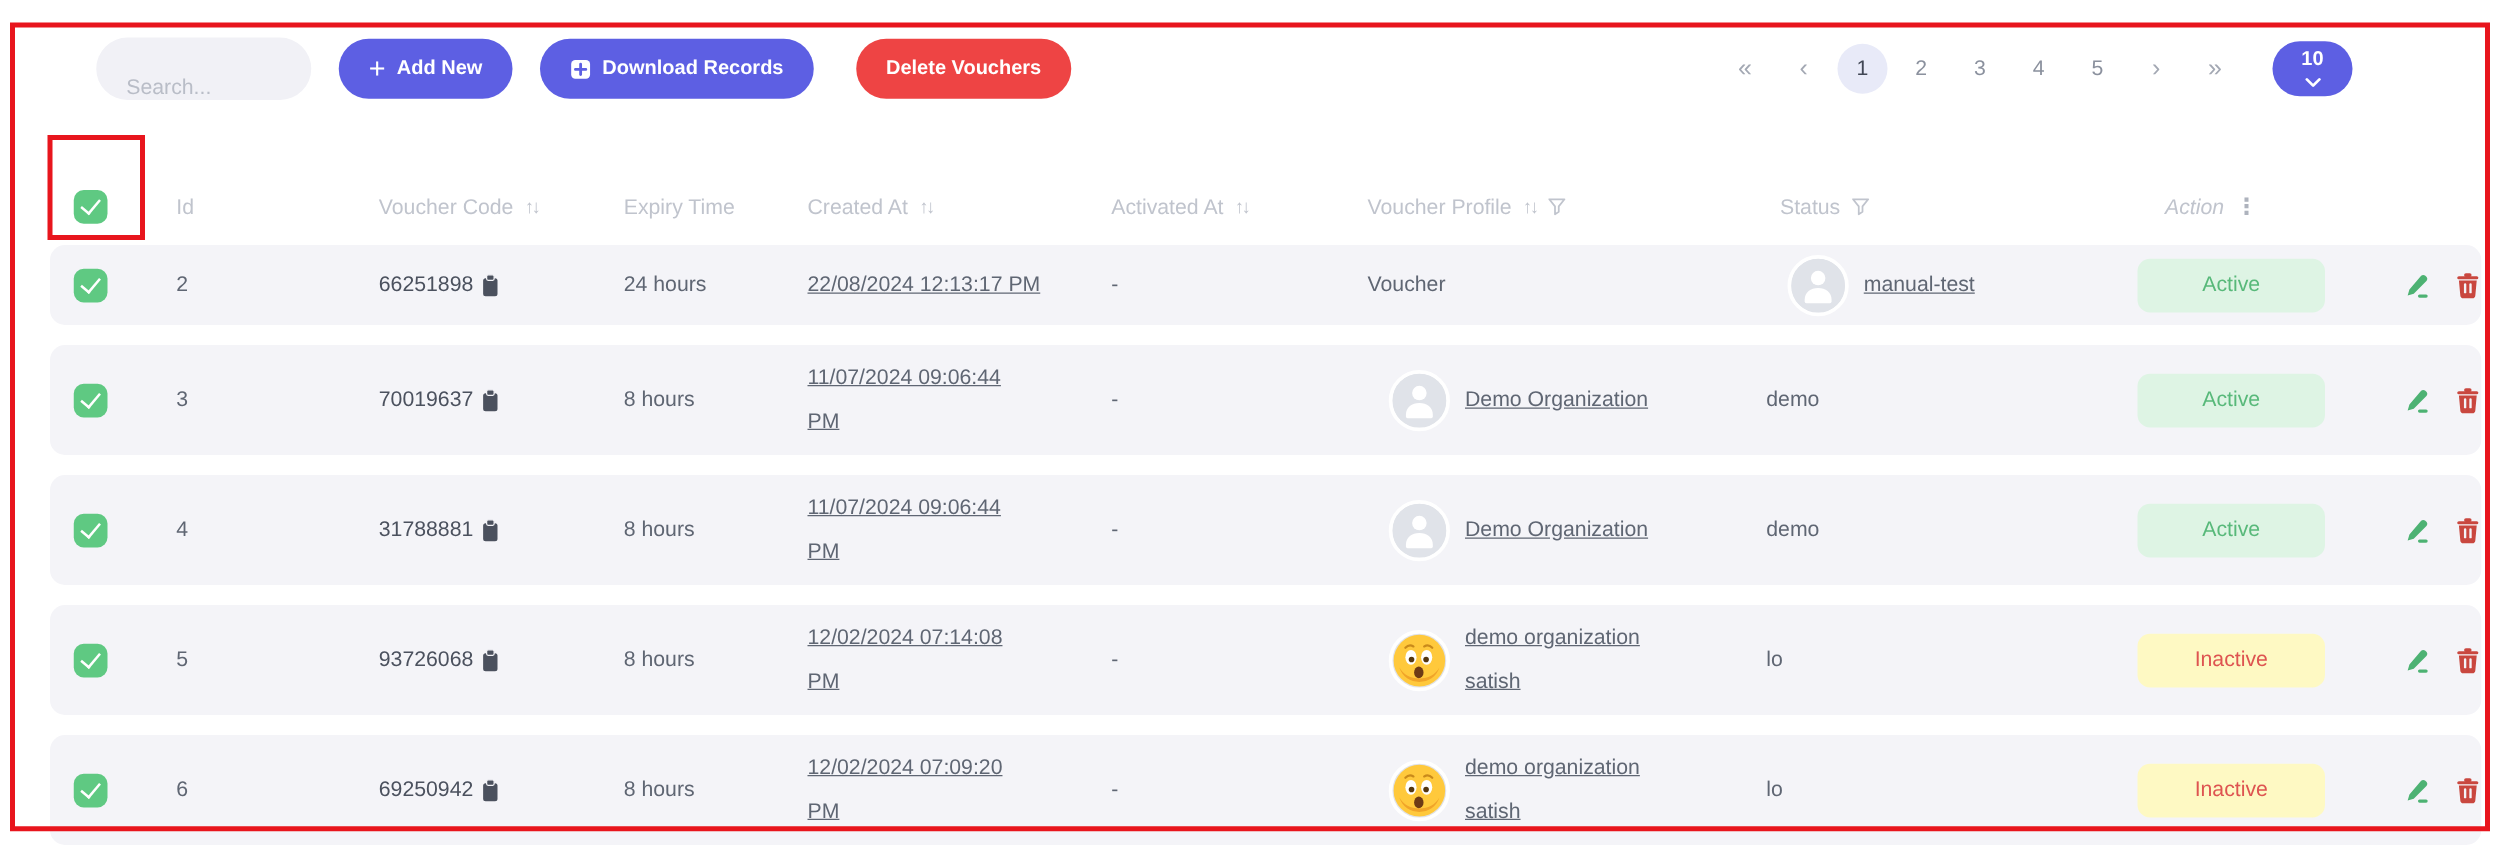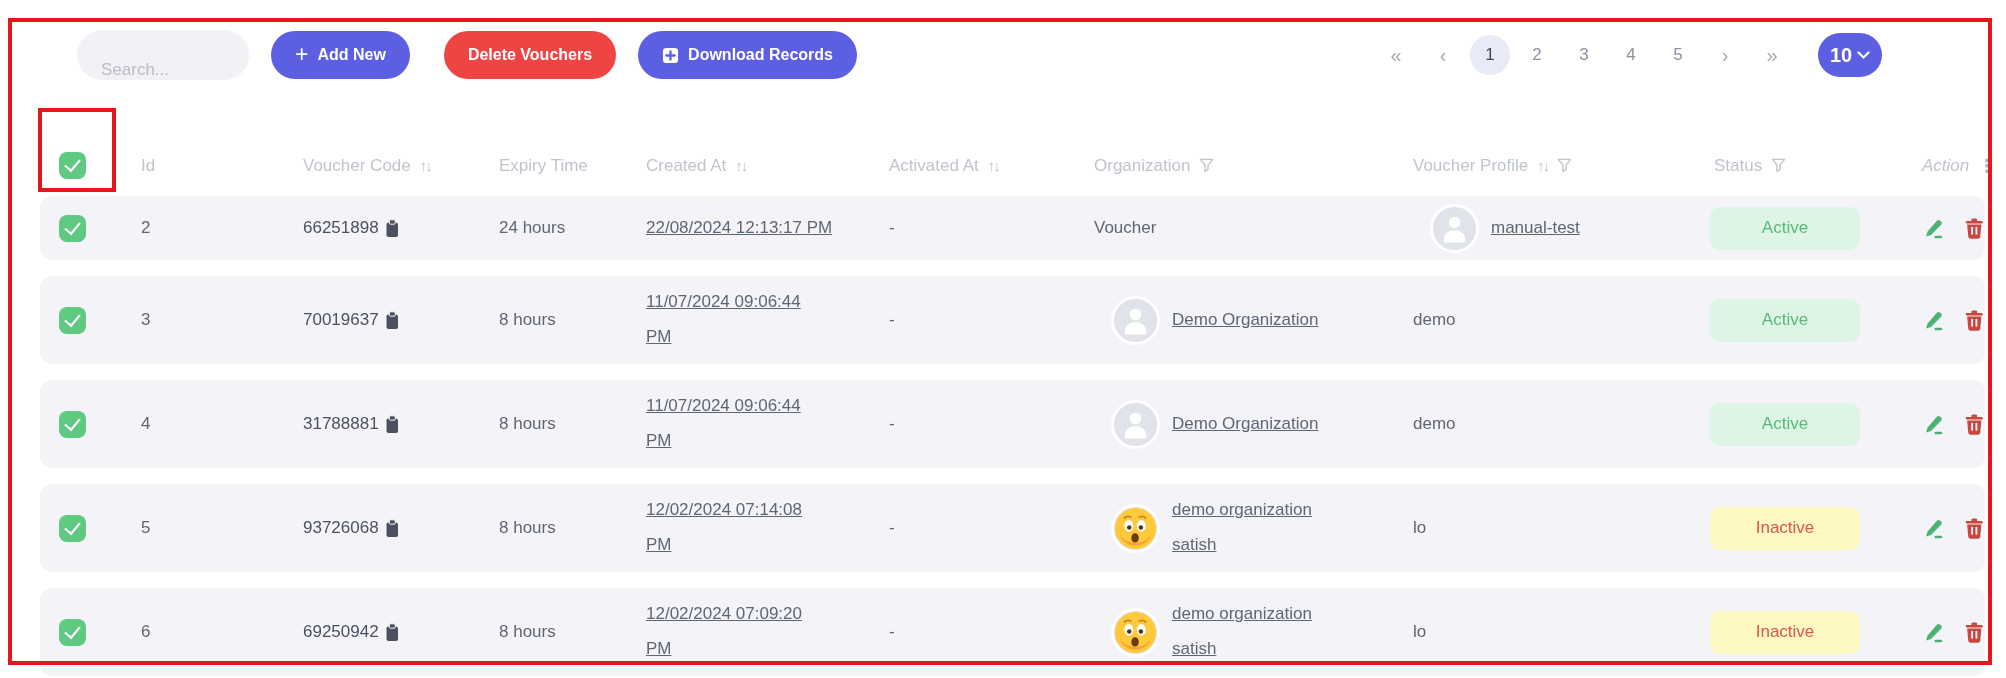--- a/index.html
+++ b/index.html
@@ -28,22 +28,22 @@
   .btn-red { background:#ee4444; margin-left:34px; }
   .plus-glyph { font-size:23px; font-weight:400; line-height:1; position:relative; top:-1px; }
   .dl-icon { width:17px; height:17px; flex:0 0 auto; }
 
   .top-right { margin-left:auto; display:flex; align-items:center; }
   .pg-item { width:40px; height:40px; display:flex; align-items:center; justify-content:center;
     font-size:17px; color:#8b919e; border-radius:50%; cursor:pointer; margin-left:7px; background:transparent; border:none; font-family:inherit; }
   .pg-arrow { color:#a3a8b3; font-size:20px; }
   .pg-item.active { background:#e8eaf8; color:#414755; }
   .psize { margin-left:26px; width:64px; height:44px; border:none; border-radius:22px;
-    background:#5d5fe3; color:#fff; font-family:inherit; font-size:20px; font-weight:bold;
-    display:flex; align-items:center; justify-content:center; gap:5px; cursor:pointer; }
+    background:#5d5fe3; color:#fff; font-family:inherit; font-size:16px; font-weight:bold;
+    display:flex; align-items:center; justify-content:center; gap:5px; cursor:pointer;flex-direction:column; }
 
   
   .vtable { position:absolute; left:40px; top:108px; width:1945px; }
   .gridrow { display:grid;
     grid-template-columns:65px 185px 196px 147px 243px 205px 319px 290px 190px 105px;
     align-items:center; }
   .vheader { height:80px; color:#c0c4cd; font-size:17px; }
   .hcell { display:flex; align-items:center; gap:9px; padding-left:13px; white-space:nowrap;margin-top:35px; }
   .hcell.cb-col { justify-content:center; padding-left:0; }
   .hcell.id-col { padding-left:36px; }
@@ -90,30 +90,30 @@
   <div class="topbar">
     <div class="search-pill">
       <input type="text" placeholder="Search..." style="">
     </div>
 
     <button class="btn btn-purple">
       <span class="plus-glyph">+</span>
       <span>Add New</span>
     </button>
 
-    <button class="btn btn-red">
-      <span>Delete Vouchers</span>
-    </button>
-
     <button class="btn btn-purple">
       <svg class="dl-icon" viewBox="0 0 18 18">
         <rect x="1" y="1" width="16" height="16" rx="3.5" fill="#ffffff"></rect>
         <path d="M9 4.6v8.8M4.6 9h8.8" stroke="#5d5fe3" stroke-width="2.4" stroke-linecap="round"></path>
       </svg>
       <span>Download Records</span>
+    </button>
+
+    <button class="btn btn-red">
+      <span>Delete Vouchers</span>
     </button>
 
     <div class="top-right">
       <button class="pg-item pg-arrow">«</button>
       <button class="pg-item pg-arrow">‹</button>
       <button class="pg-item active">1</button>
       <button class="pg-item">2</button>
       <button class="pg-item">3</button>
       <button class="pg-item">4</button>
       <button class="pg-item">5</button>
@@ -146,26 +146,20 @@
       </div>
       <div class="hcell">
         <span>Created At</span>
         <span class="sort-glyph">↑↓</span>
       </div>
       <div class="hcell">
         <span>Activated At</span>
         <span class="sort-glyph">↑↓</span>
       </div>
       <div class="hcell">
-        <span>Organization</span>
-        <svg class="funnel" viewBox="0 0 16 16">
-          <path d="M1.5 1.5h13L9.6 7.6v4.6l-3.2 2.2V7.6L1.5 1.5z" fill="none" stroke="#c0c4cd" stroke-width="1.5" stroke-linejoin="round"></path>
-        </svg>
-      </div>
-      <div class="hcell">
         <span>Voucher Profile</span>
         <span class="sort-glyph">↑↓</span>
         <svg class="funnel" viewBox="0 0 16 16">
           <path d="M1.5 1.5h13L9.6 7.6v4.6l-3.2 2.2V7.6L1.5 1.5z" fill="none" stroke="#c0c4cd" stroke-width="1.5" stroke-linejoin="round"></path>
         </svg>
       </div>
       <div class="hcell status-col">
         <span>Status</span>
         <svg class="funnel" viewBox="0 0 16 16">
           <path d="M1.5 1.5h13L9.6 7.6v4.6l-3.2 2.2V7.6L1.5 1.5z" fill="none" stroke="#c0c4cd" stroke-width="1.5" stroke-linejoin="round"></path>

